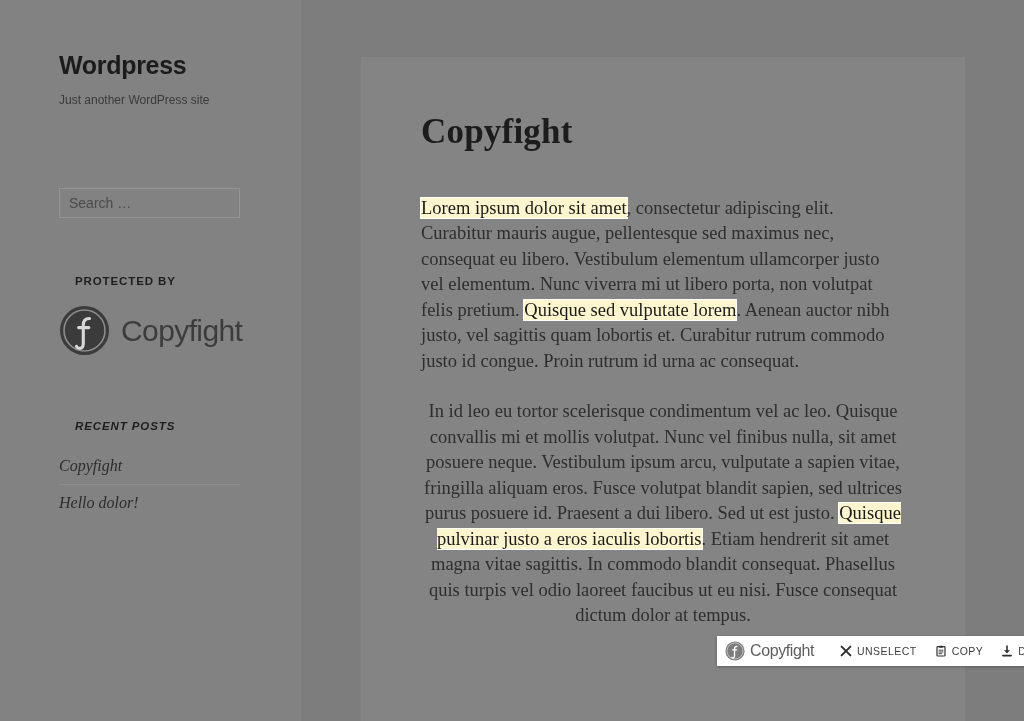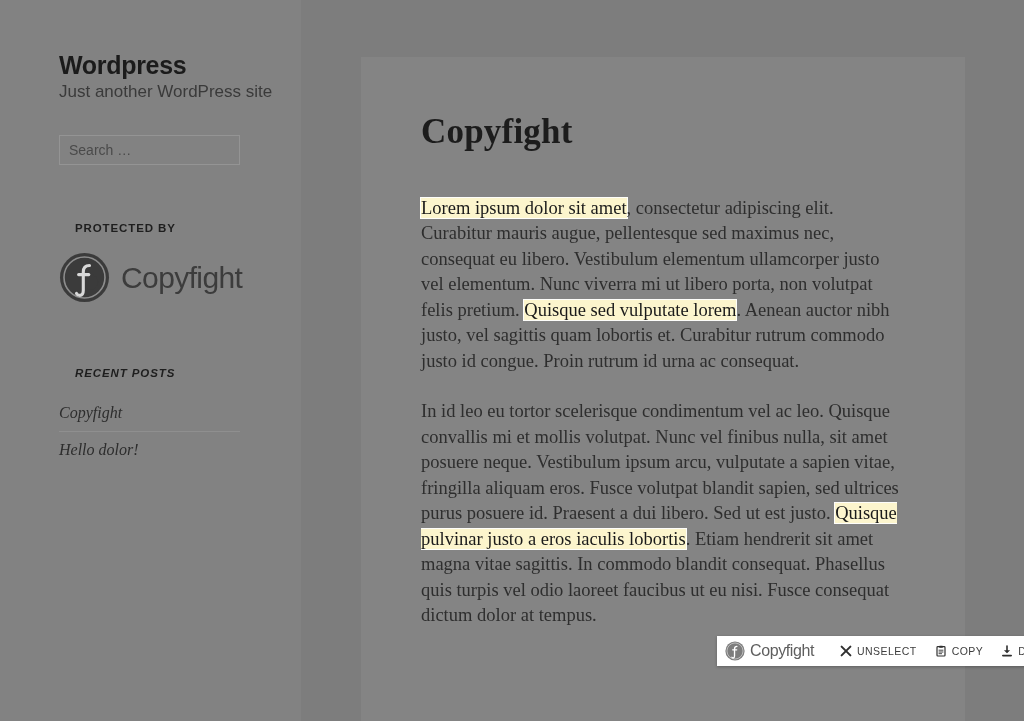--- a/index.html
+++ b/index.html
@@ -32,32 +32,32 @@
     box-sizing: border-box;
     padding: 52px 0 0 59px;
     position: relative;
   }
   .site-title {
     font-family: "Liberation Sans", sans-serif;
     font-size: 25px;
     font-weight: bold;
     color: #1b1b1b;
     letter-spacing: -0.3px;
-    margin: 0 0 0 0;
+    margin: 0 0 12px 0;
     line-height: 1.1;
   }
   .site-tagline {
     font-family: "Liberation Sans", sans-serif;
-    font-size: 17px;
+    font-size: 12px;
     color: #3a3a3a;
     margin: 0;
     line-height: 1.4;
   }
   .search-wrap {
-    margin-top: 32px;
+    margin-top: 80px;
   }
   .search-input {
     width: 181px;
     height: 30px;
     box-sizing: border-box;
     background: transparent;
     border: 1px solid #949494;
     padding: 4px 9px;
     font-family: "Liberation Sans", sans-serif;
     font-size: 14px;
@@ -153,20 +153,21 @@
   }
   .entry-content p {
     font-family: "Liberation Serif", serif;
     font-size: 18.5px;
     line-height: 25.5px;
     color: #2e2e2e;
     margin: 0 0 25px 0;
   }
   .entry-content p:last-of-type {
     margin-bottom: 16px;
+    text-align: center;
   }
 
   
   .sel {
     background: #5eead4;
     box-shadow: 0 0 0 1px #fdfdfa;
     color: #1a1a1a;
   }
   .hl {
     background: #fcf5cd;

